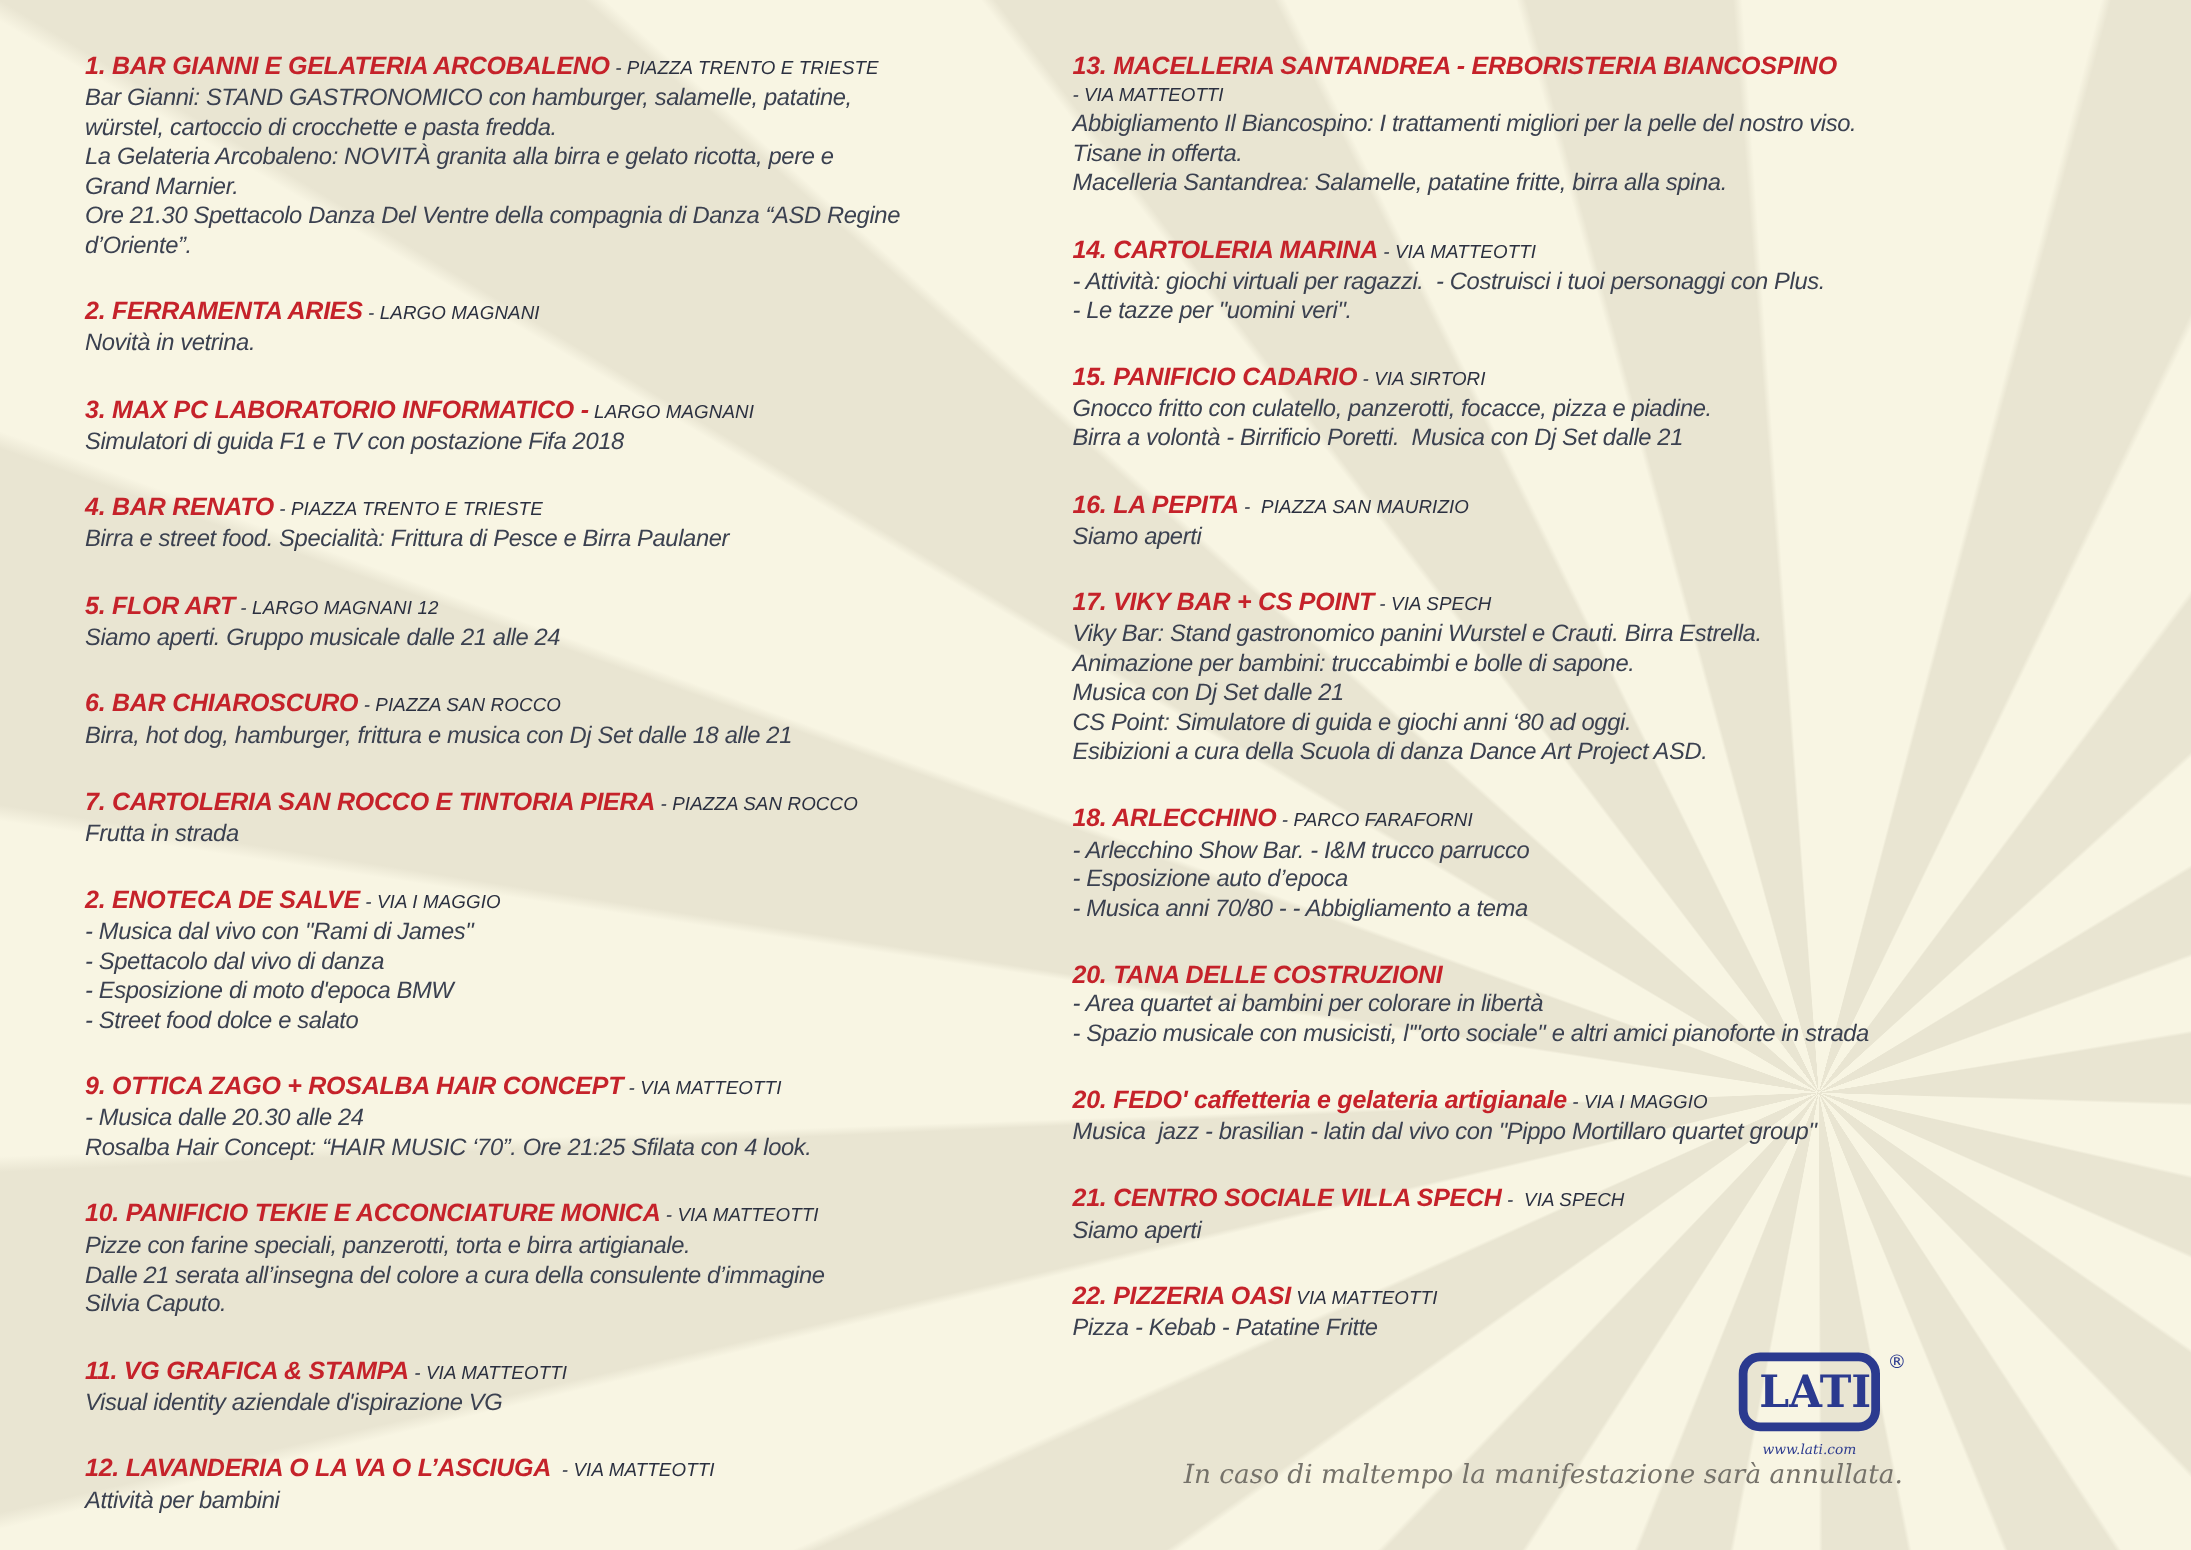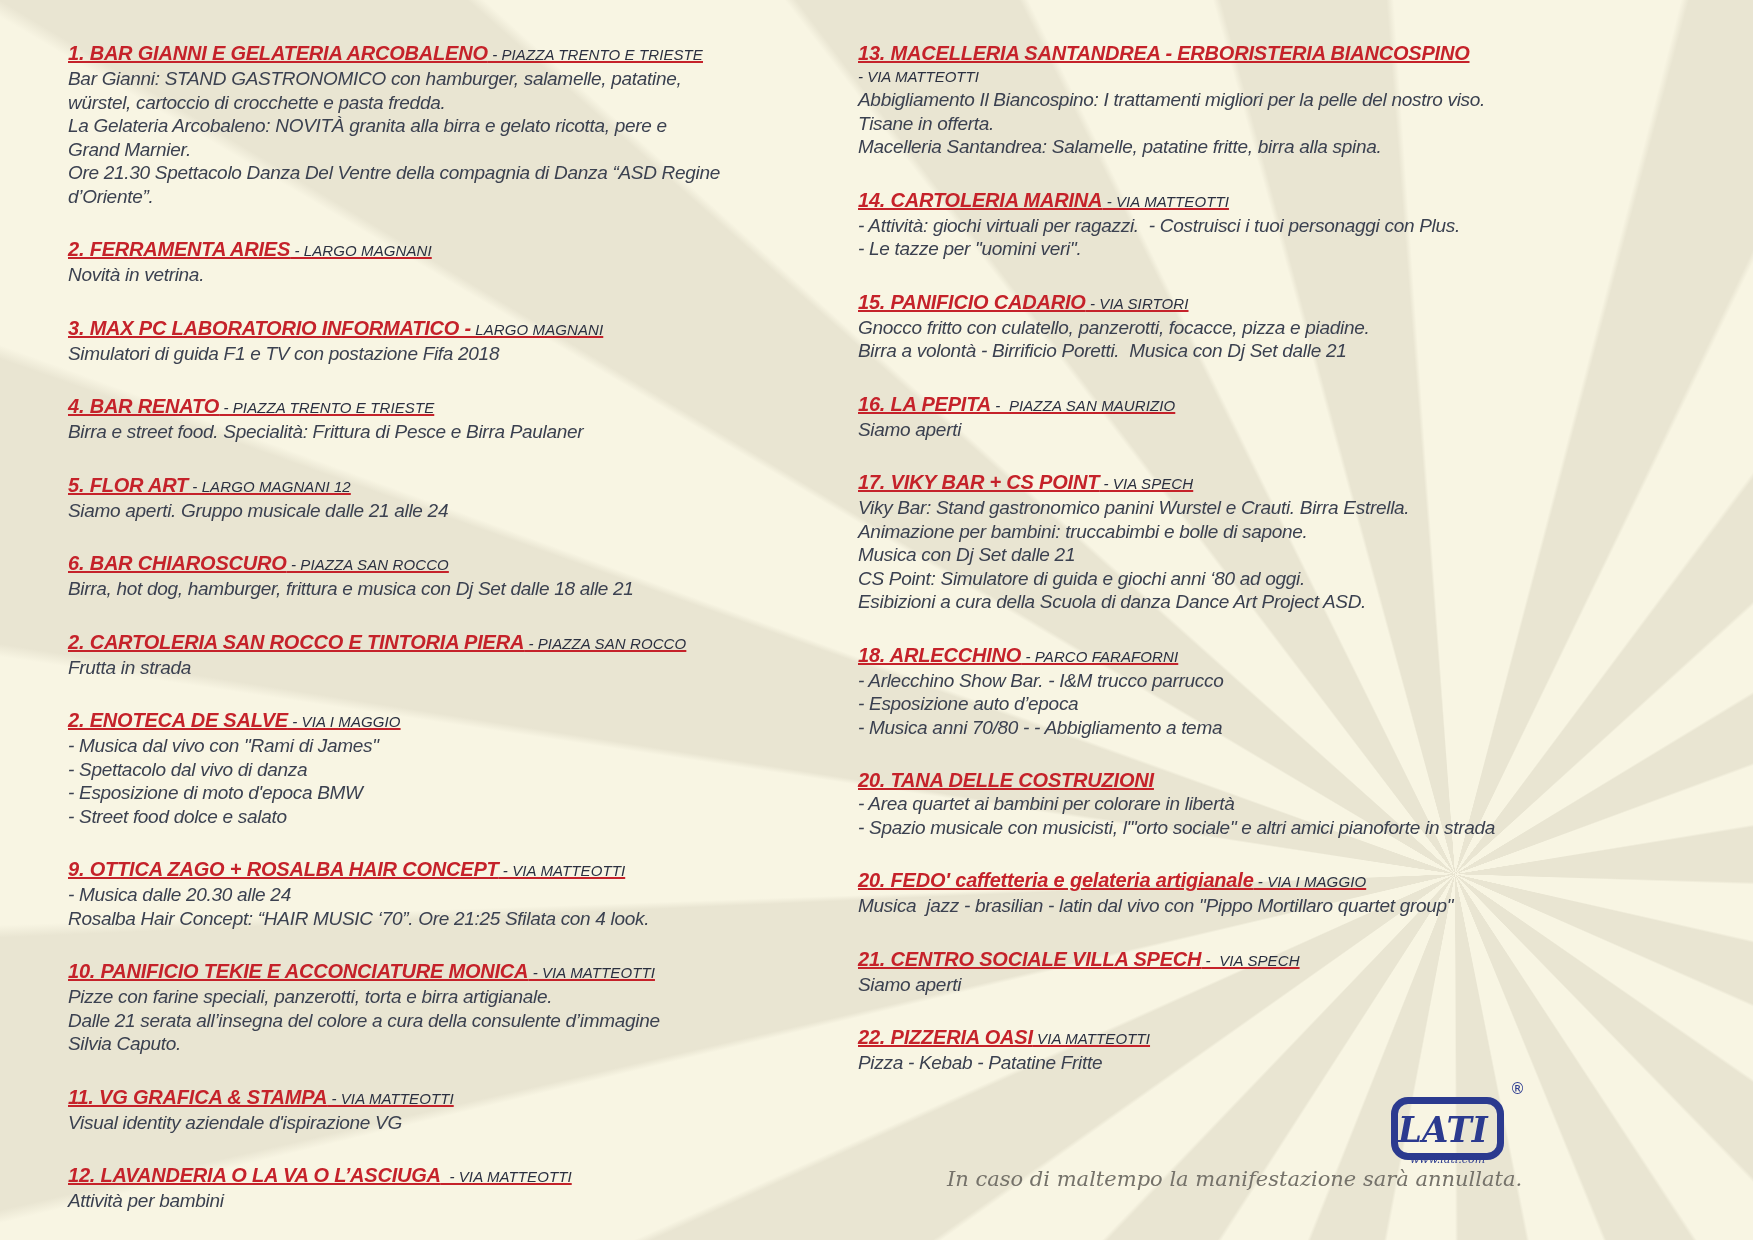--- a/index.html
+++ b/index.html
@@ -24,21 +24,20 @@
   .col{position:absolute;top:41px;}
   #col-left{left:68px;width:730px;}
   #col-right{left:858px;width:740px;}
   .entry{margin-bottom:29px;}
   .entry-heading{
     white-space:pre;
     font-style:italic;font-weight:bold;
     font-size:20px;line-height:24px;
     color:var(--red);
     letter-spacing:-0.2px;
-    text-decoration:underline;
   }
   .addr{
     font-weight:normal;
     font-size:15px;
     color:var(--addr);
     letter-spacing:0.1px;
   }
   .addr-line{
     white-space:pre;
     font-style:italic;
@@ -55,26 +54,25 @@
   .disclaimer{
     position:absolute;left:947px;top:1167px;
     font-family:"DejaVu Serif",serif;
     font-style:italic;font-size:21px;
     color:#75726a;
     white-space:pre;
   }
   .logo-wrap{position:absolute;left:1391px;top:1080px;width:140px;}
   .logo-box{
     width:99px;height:49px;
-    margin-top:17px;
+    margin-top:2px;
     border:7px solid var(--blue);
     border-radius:17px;
-    display:flex;align-items:center;justify-content:flex-start;
+    display:flex;align-items:center;justify-content:flex-end;
     background:transparent;
-    font-style:italic;
   }
   .logo-text{
     font-family:"DejaVu Serif",serif;
     font-weight:bold;font-size:34px;
     color:var(--blue);
     letter-spacing:0px;
     transform:scaleY(1.05);
   }
   .reg{
     position:absolute;left:119px;top:0;
@@ -117,21 +115,21 @@
       </div>
       <div class="entry">
         <div class="entry-heading"><span>5. FLOR ART</span><span class="addr"> - LARGO MAGNANI 12</span></div>
         <div class="entry-line">Siamo aperti. Gruppo musicale dalle 21 alle 24</div>
       </div>
       <div class="entry">
         <div class="entry-heading"><span>6. BAR CHIAROSCURO</span><span class="addr"> - PIAZZA SAN ROCCO</span></div>
         <div class="entry-line">Birra, hot dog, hamburger, frittura e musica con Dj Set dalle 18 alle 21</div>
       </div>
       <div class="entry">
-        <div class="entry-heading"><span>2. CARTOLERIA SAN ROCCO E TINTORIA PIERA</span><span class="addr"> - PIAZZA SAN ROCCO</span></div>
+        <div class="entry-heading"><span>7. CARTOLERIA SAN ROCCO E TINTORIA PIERA</span><span class="addr"> - PIAZZA SAN ROCCO</span></div>
         <div class="entry-line">Frutta in strada</div>
       </div>
       <div class="entry">
         <div class="entry-heading"><span>2. ENOTECA DE SALVE</span><span class="addr"> - VIA I MAGGIO</span></div>
         <div class="entry-line">- Musica dal vivo con "Rami di James"</div>
         <div class="entry-line">- Spettacolo dal vivo di danza</div>
         <div class="entry-line">- Esposizione di moto d'epoca BMW</div>
         <div class="entry-line">- Street food dolce e salato</div>
       </div>
       <div class="entry">

